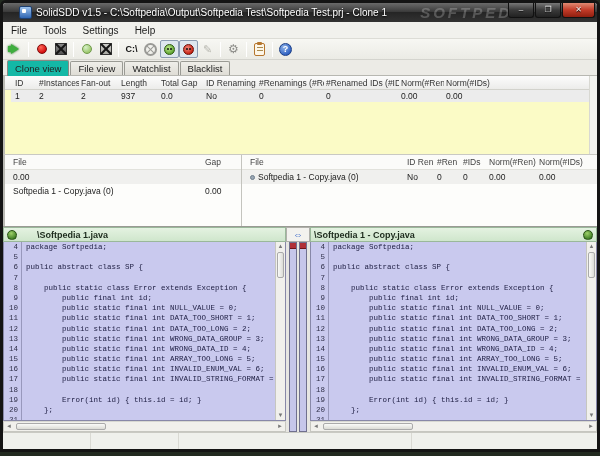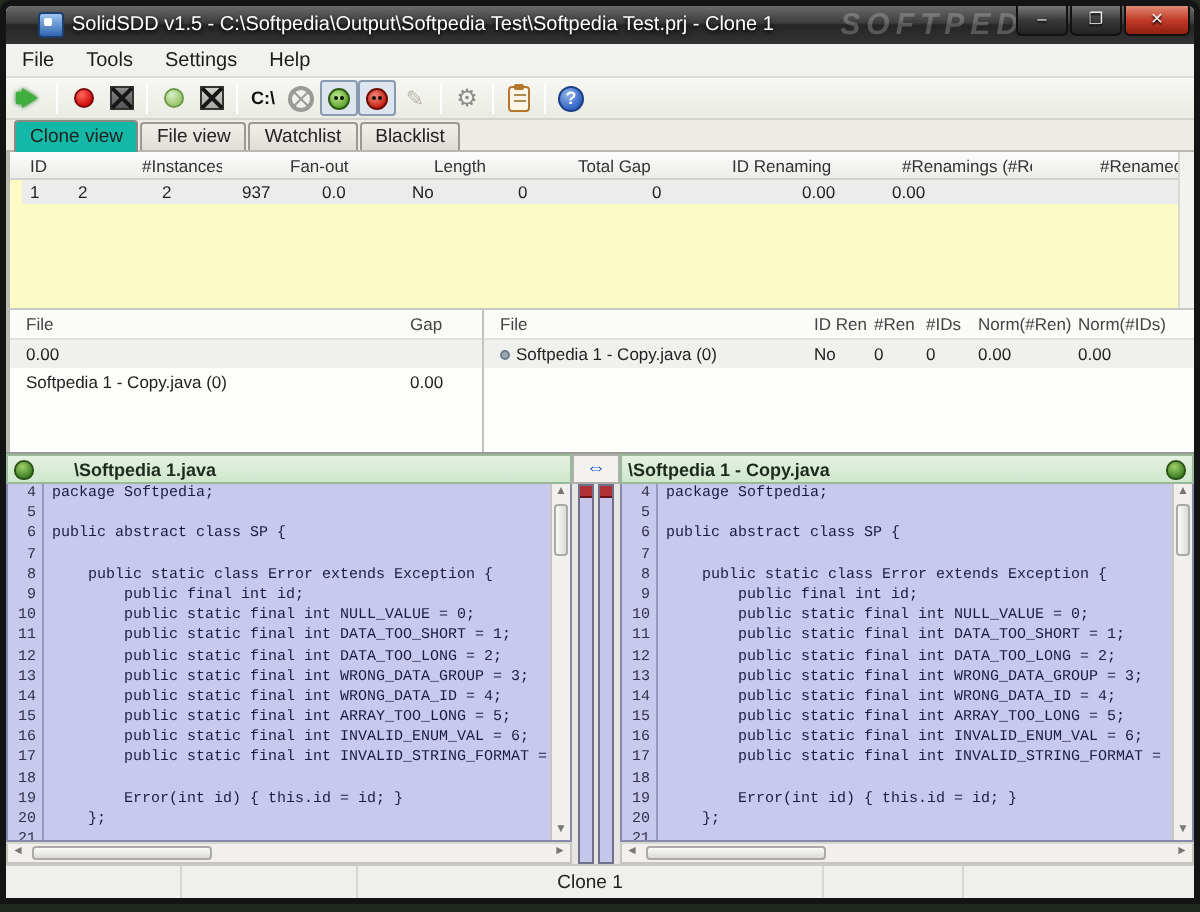--- a/index.html
+++ b/index.html
@@ -76,21 +76,21 @@
          background:linear-gradient(#efeee9,#dfddd6); padding:1px 7px 2px; margin-right:1px;
          border-radius:2px 2px 0 0; height:14px; line-height:11px; }
   .tab.active { background:#14b8a6; height:16px; line-height:13px; font-weight:normal;
                 margin-bottom:-1px; border-color:#8a8a84; }
 
   
   .clone-table { flex:0 0 78px; background:#fbfbc6; position:relative; border-left:2px solid #b9b9b3; }
   .ct-head { height:14px; background:linear-gradient(#fcfcfc,#ececea);
              border-bottom:1px solid #d2d2cc; display:grid;
              grid-template-columns:24px 42px 40px 40px 45px 53px 67px 75px 45px 49px 1fr;
-             font-size:8.5px; color:#333; align-items:center; padding-left:8px;gap:32px; }
+             font-size:8.5px; color:#333; align-items:center; padding-left:8px; }
   .ct-head span { padding-left:2px; white-space:nowrap; overflow:hidden; }
   .ct-row { height:12px; margin-left:6px; background:#ececec; display:grid;
             grid-template-columns:24px 42px 40px 40px 45px 53px 67px 75px 45px 49px 1fr;
             font-size:8.5px; color:#222; align-items:center; padding-left:2px; }
   .ct-row span{ padding-left:2px; }
   .table-vscroll { position:absolute; right:0; top:0; bottom:0; width:8px;
                    background:#f2f2ee; border-left:1px solid #d8d8d2; }
 
   
   .file-panels { flex:0 0 72px; display:flex; background:#fdfdfb; border-top:1px solid #c9c9c3;
@@ -498,18 +498,17 @@
         <span class="hthumb"></span>
         <span class="harrow right">►</span>
       </div>
     </div>
 
   </div>
 
   <div class="statusbar">
     <span class="sb-cell"></span>
     <span class="sb-cell"></span>
-    <span class="sb-cell">Clone 1</span>
     <span class="sb-cell"></span>
     <span class="sb-cell"></span>
   </div>
 
 </div>
 
 </body></html>

